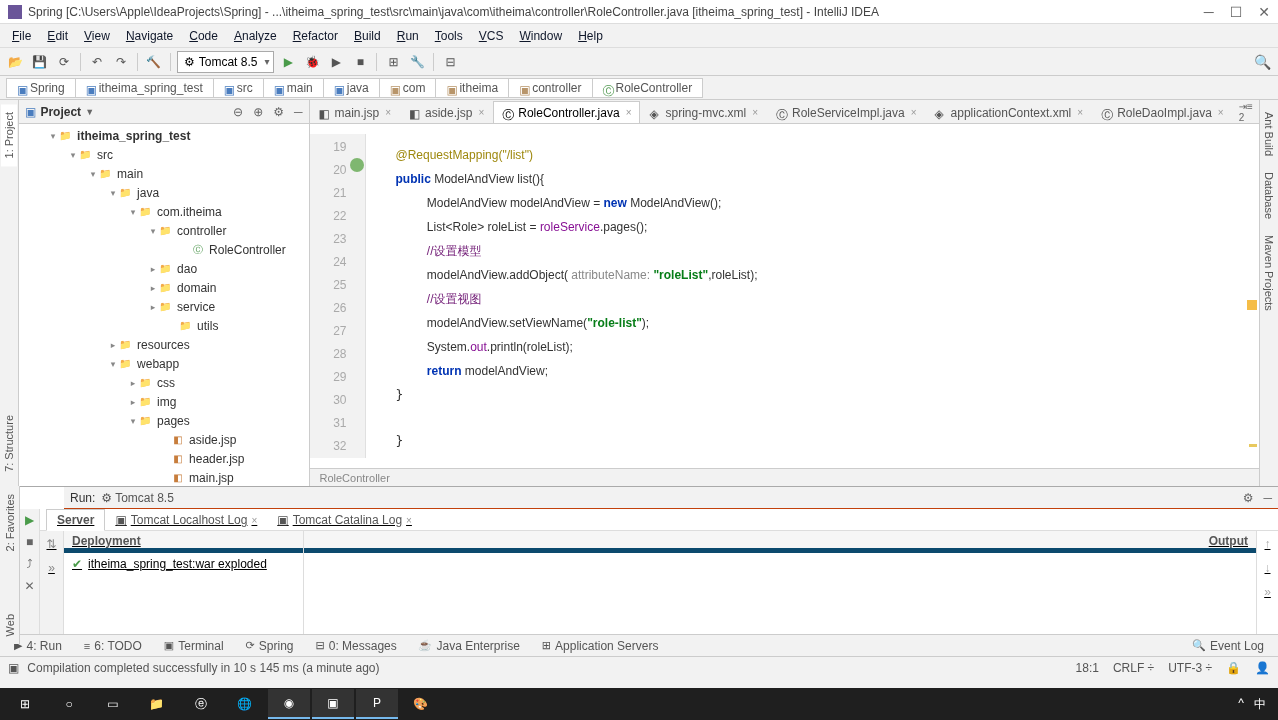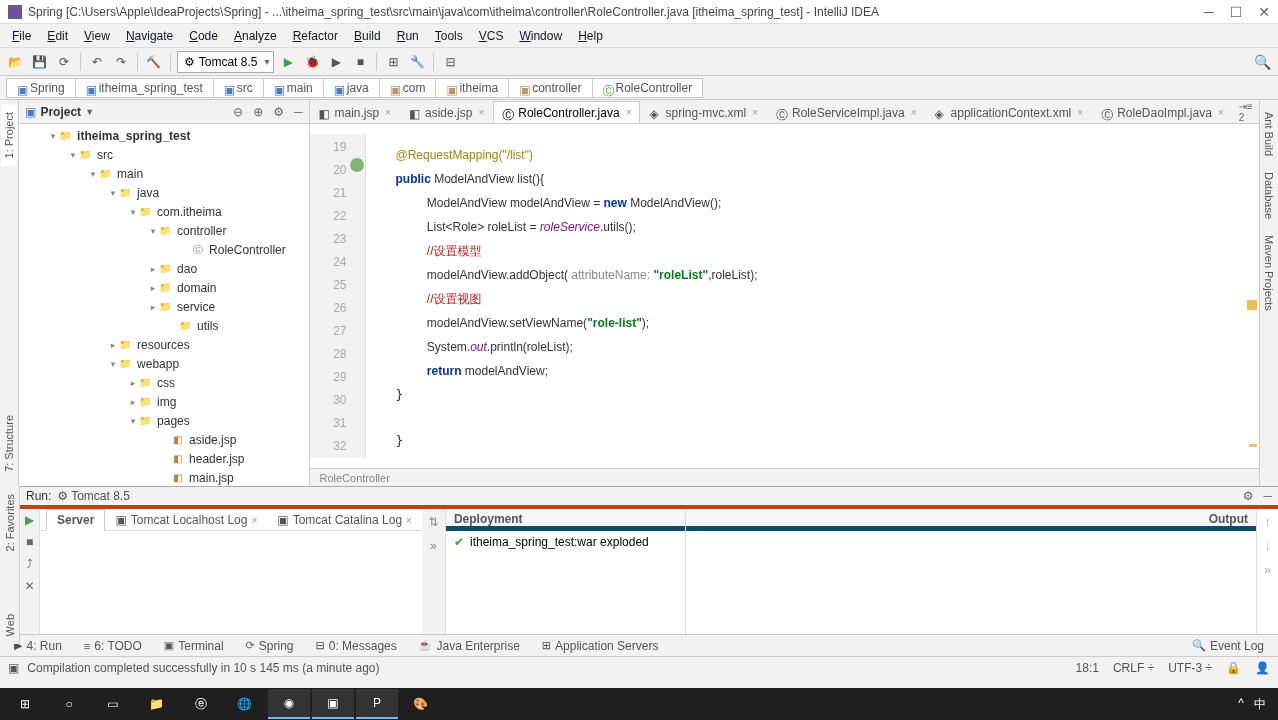--- a/index.html
+++ b/index.html
@@ -64,43 +64,43 @@
 .ed-tab.active { background: #fff; border-color: #ccc; color: #000; }
 .ed-tab .close { color: #999; font-size: 10px; margin-left: 2px; }
 .ed-tab-icon { width: 12px; height: 12px; }
 .ed-extra { margin-left: auto; padding: 0 6px; color: #666; display: flex; align-items: center; gap: 2px; font-size: 10px; }
 .editor-body { flex: 1; display: flex; overflow: hidden; align-items: center; }
 .gutter { width: 56px; background: #f2f2f2; border-right: 1px solid #e0e0e0; text-align: right; padding-right: 18px; color: #aaa; font-family: "Consolas", monospace; font-size: 12px; line-height: 23px; padding-top: 2px; position: relative; }
 .gutter-mark { position: absolute; left: 40px; top: 24px; width: 14px; height: 14px; background: #7fb770; border-radius: 50%; }
 .code { flex: 1; font-family: "Consolas", monospace; font-size: 13px; line-height: 23px; padding: 2px 0 0 30px; color: #333; white-space: pre; position: relative; }
 .kw { color: #0033b3; font-weight: bold; }
 .str { color: #067d17; font-weight: bold; }
-.cmt { color: #b91c1c; }
+.cmt { color: #701a75; }
 .param { color: #888; }
-.field { color: #871094; font-style: italic; }
+.field { color: #871094; }
 .ann { color: #9e880d; }
 .marker-col { width: 14px; background: #f2f2f2; border-left: 1px solid #e0e0e0; position: relative; }
 .marker-col .mk-warn { position: absolute; top: 4px; right: 2px; width: 10px; height: 10px; background: #f5bd47; }
 .marker-col .mk-y { position: absolute; top: 148px; right: 2px; width: 8px; height: 3px; background: #e8c95f; }
 .editor-status { height: 18px; background: #f2f2f2; border-top: 1px solid #ccc; padding: 0 10px; color: #888; font-size: 11px; display: flex; align-items: center; }
 
 
 .right-tabs { width: 20px; background: #f2f2f2; border-left: 1px solid #ccc; display: flex; flex-direction: column; align-items: center; padding-top: 4px; }
 .right-tab { writing-mode: vertical-rl; padding: 8px 2px; color: #555; cursor: pointer; font-size: 11px; }
 
 
 .run-panel { border-top: 1px solid #aaa; background: #fff; height: 148px; display: flex; flex-direction: column; }
-.run-header { height: 22px; background: #f2f2f2; display: flex; align-items: center; padding: 0 6px; border-bottom: 4px solid #c2410c; }
+.run-header { height: 22px; background: #f2f2f2; display: flex; align-items: center; padding: 0 6px; border-bottom: 1px solid #c2410c; margin-left: 44px; }
 .run-header .rh-title { color: #333; }
 .run-header .rh-combo { margin-left: 6px; color: #555; display: flex; align-items: center; gap: 3px; }
 .run-header .rh-tools { margin-left: auto; display: flex; gap: 10px; color: #666; font-size: 12px; }
 .run-body { flex: 1; display: flex; }
 .run-left { width: 20px; background: #f2f2f2; border-right: 1px solid #ddd; display: flex; flex-direction: column; align-items: center; padding-top: 4px; gap: 8px; color: #666; }
 .run-left .play { color: #4a9b4a; }
-.run-content { flex: 1; display: flex; flex-direction: row; }
+.run-content { flex: 1; display: flex; flex-direction: column; text-decoration: underline; }
 .run-tabs { height: 22px; display: flex; align-items: flex-end; padding-left: 6px; border-bottom: 1px solid #ddd; }
 .run-tab { padding: 3px 10px; cursor: pointer; color: #555; display: flex; align-items: center; gap: 4px; }
 .run-tab.active { background: #fff; border: 1px solid #ccc; border-bottom: 1px solid #fff; margin-bottom: -1px; font-weight: bold; }
 .run-tab .close { color: #999; font-size: 10px; }
 .run-grid { flex: 1; display: flex; }
 .run-ctrl { width: 24px; background: #f2f2f2; border-right: 1px solid #ddd; display: flex; flex-direction: column; align-items: center; padding-top: 6px; gap: 10px; color: #888; font-size: 11px; }
 .deploy-col { width: 240px; border-right: 1px solid #ddd; }
 .deploy-col .dc-head, .output-col .oc-head { height: 22px; background: #f6f6f6; border-bottom: 5px solid #0c4a6e; padding: 3px 8px; color: #555; font-weight: bold; }
 .deploy-row { padding: 4px 8px; display: flex; align-items: center; gap: 6px; }
 .deploy-row .ok { color: #4a9b4a; }
@@ -387,21 +387,21 @@
           <div>27</div>
           <div>28</div>
           <div>29</div>
           <div>30</div>
           <div>31</div>
           <div>32</div>
         </div>
       <div class="code"><span class="ann">@RequestMapping("/list")</span>
 <span class="kw">public </span><span>ModelAndView list(){</span>
     <span>ModelAndView modelAndView = </span><span class="kw">new</span><span> ModelAndView();</span>
-    <span>List&lt;Role&gt; roleList = </span><span class="field">roleService</span><span>.utils();</span>
+    <span>List&lt;Role&gt; roleList = </span><span class="field">roleService</span><span>.pages();</span>
     <span class="cmt">//设置模型</span>
     <span>modelAndView.addObject( </span><span class="param">attributeName: </span><span class="str">"roleList"</span><span>,roleList);</span>
     <span class="cmt">//设置视图</span>
     <span>modelAndView.setViewName(</span><span class="str">"role-list"</span><span>);</span>
     <span>System.</span><span class="field">out</span><span>.println(roleList);</span>
     <span class="kw">return</span><span> modelAndView;</span>
 }
 
 }
 </div>

